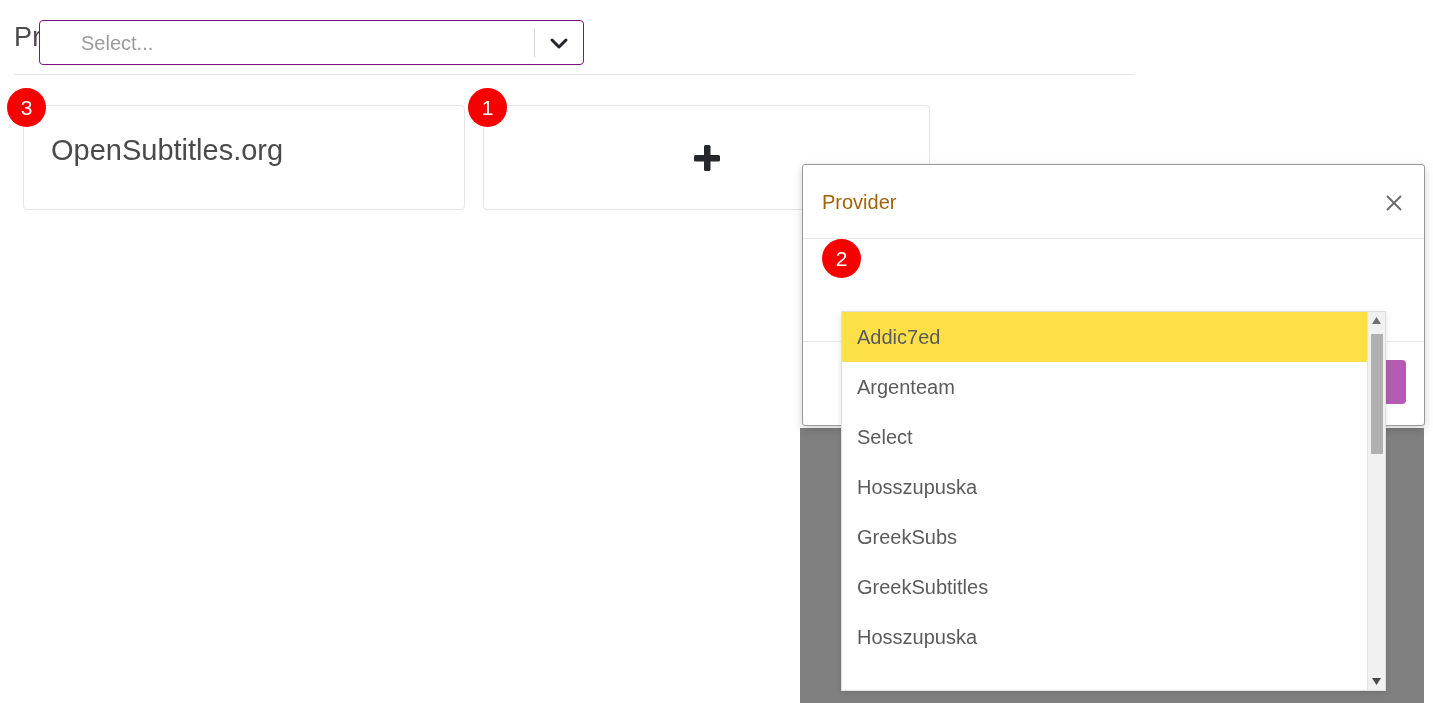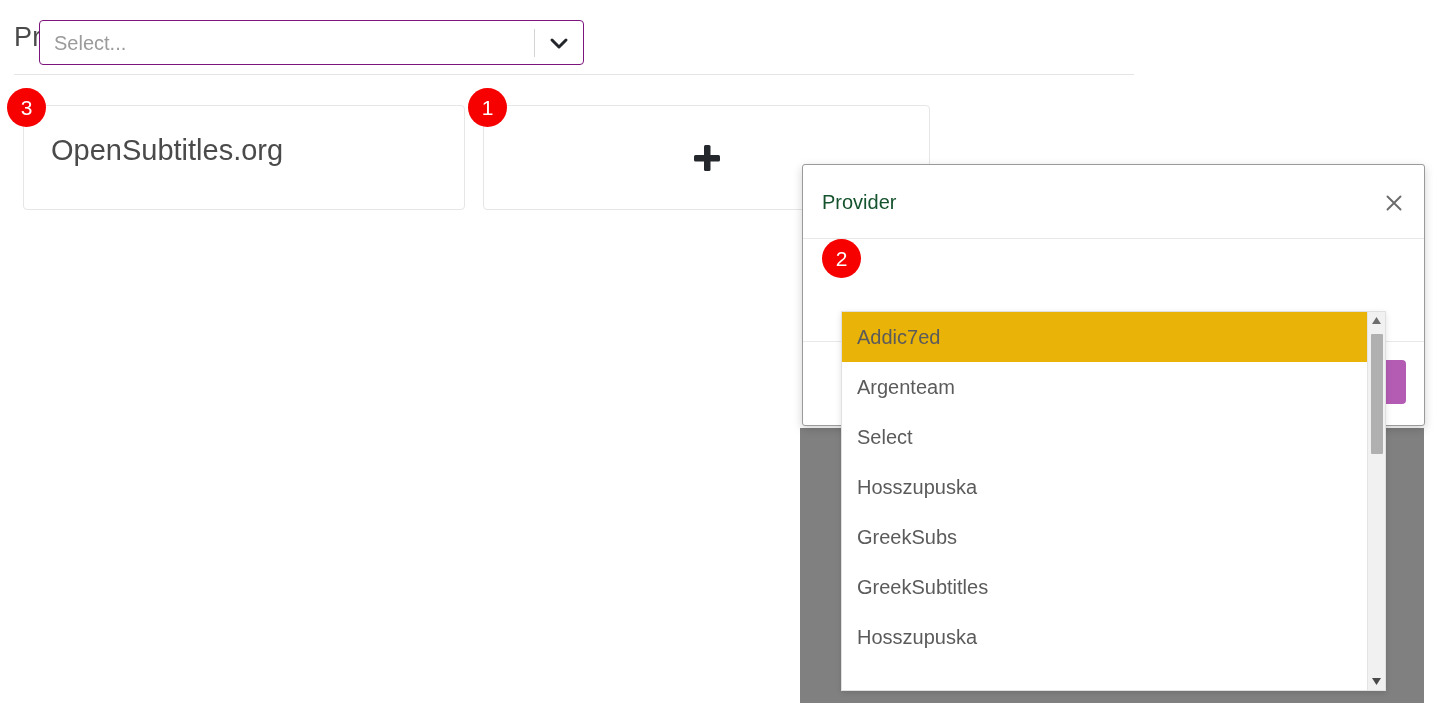--- a/index.html
+++ b/index.html
@@ -130,21 +130,21 @@
     height: 74px;
     border-bottom: 1px solid #e8e8e8;
     box-sizing: border-box;
   }
   #modal-title {
     position: absolute;
     left: 19px;
     top: 24px;
     font-size: 20px;
     font-weight: 400;
-    color: #14532d;
+    color: #a16207;
     line-height: 26px;
   }
   #modal-close {
     position: absolute;
     right: 17px;
     top: 25px;
     width: 26px;
     height: 26px;
     display: flex;
     align-items: center;
@@ -324,33 +324,33 @@
   </div>
 
   <div id="modal-body"></div>
 
   <div id="modal-footer">
     <button id="modal-save-button" style="background: rgb(180, 92, 180);">Save</button>
   </div>
 
 </div>
 
-<div id="provider-select" style="border-color: rgb(125, 20, 125);">
+<div id="provider-select" style="border-color: rgb(125, 20, 125); padding-left: 27px;">
   <span id="select-placeholder">Select...</span>
   <span id="select-separator"></span>
   <span id="select-chevron">
     <svg width="24" height="24" viewBox="0 0 24 24" aria-hidden="true">
       <path d="M5 9 L12 16 L19 9" fill="none" stroke="#23262b" stroke-width="3" stroke-linecap="round" stroke-linejoin="round"></path>
     </svg>
   </span>
 </div>
 
 <div id="select-menu">
   <div id="option-list">
-      <div class="option-item is-focused" style="background: #eab308;">Addic7ed</div>
+      <div class="option-item is-focused" style="background: #fde047;">Addic7ed</div>
       <div class="option-item">Argenteam</div>
       <div class="option-item">Select</div>
       <div class="option-item">Hosszupuska</div>
       <div class="option-item">GreekSubs</div>
       <div class="option-item">GreekSubtitles</div>
       <div class="option-item">Hosszupuska</div>
     </div>
   <div id="menu-scrollbar">
     <div id="sb-arrow-up" class="sb-arrow">
       <svg width="9" height="7" viewBox="0 0 9 7" aria-hidden="true">

